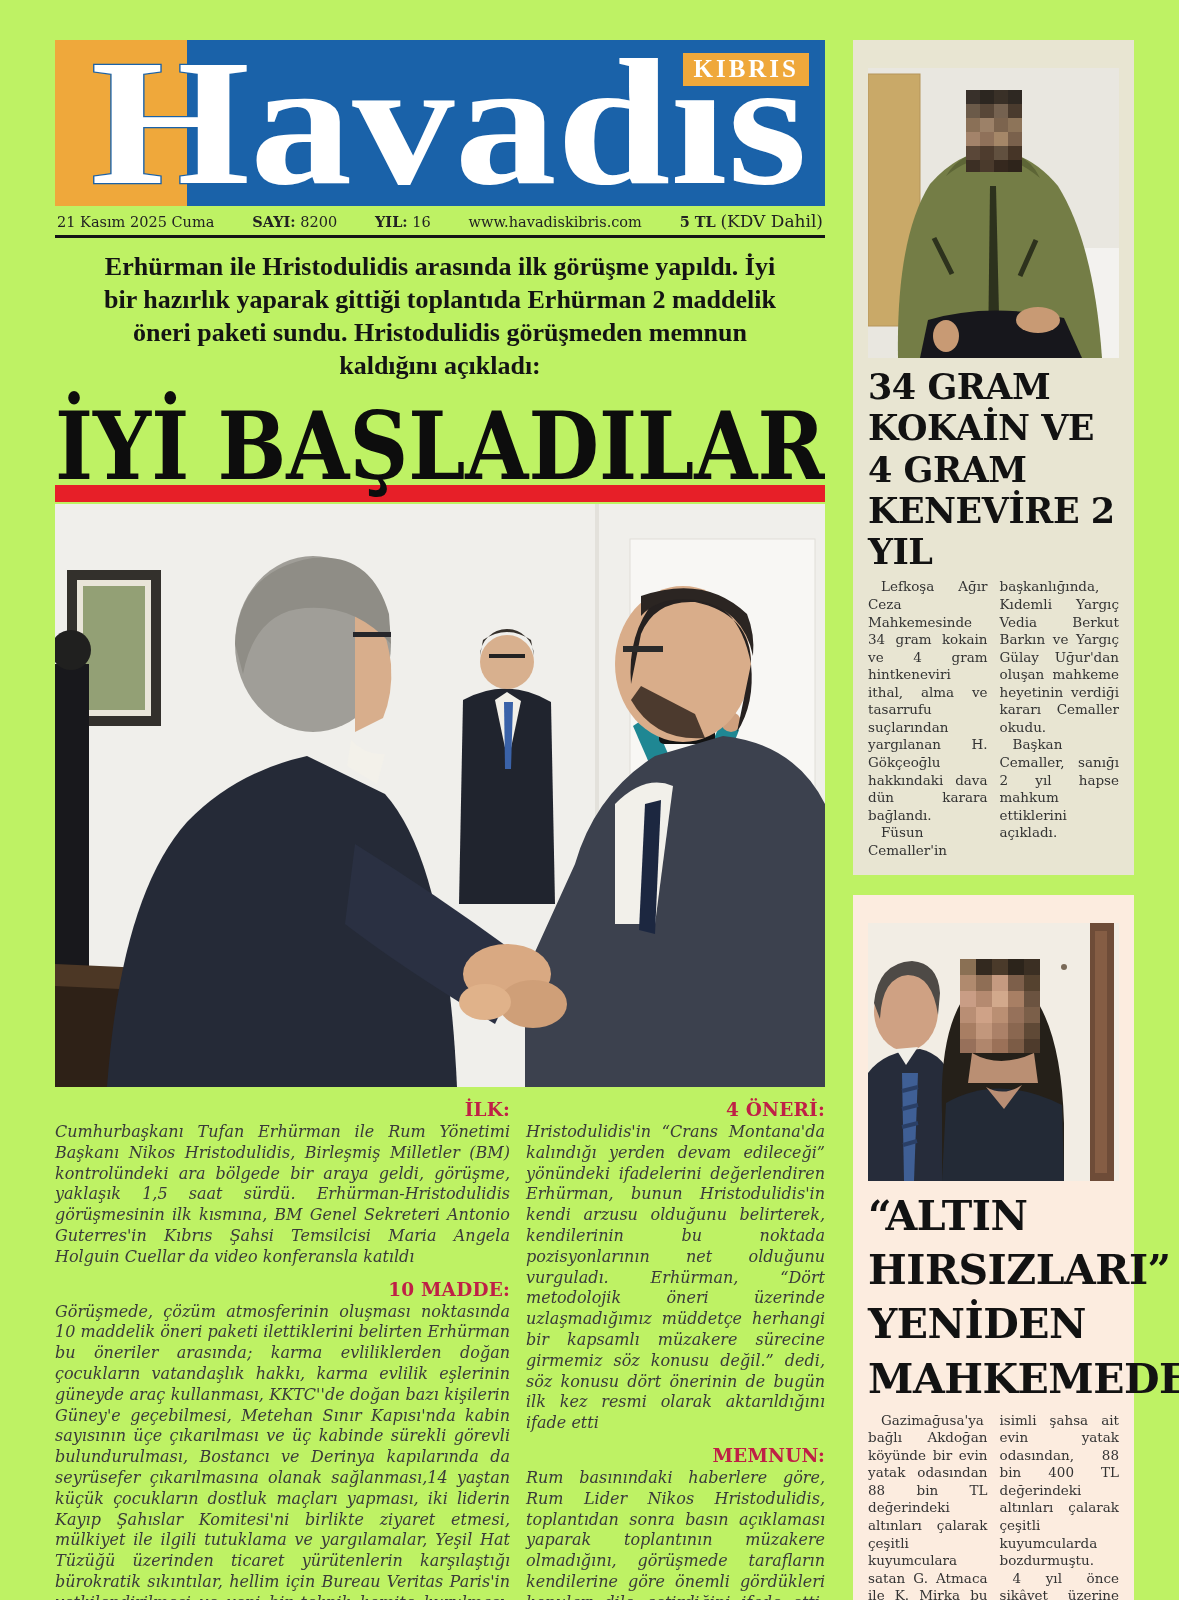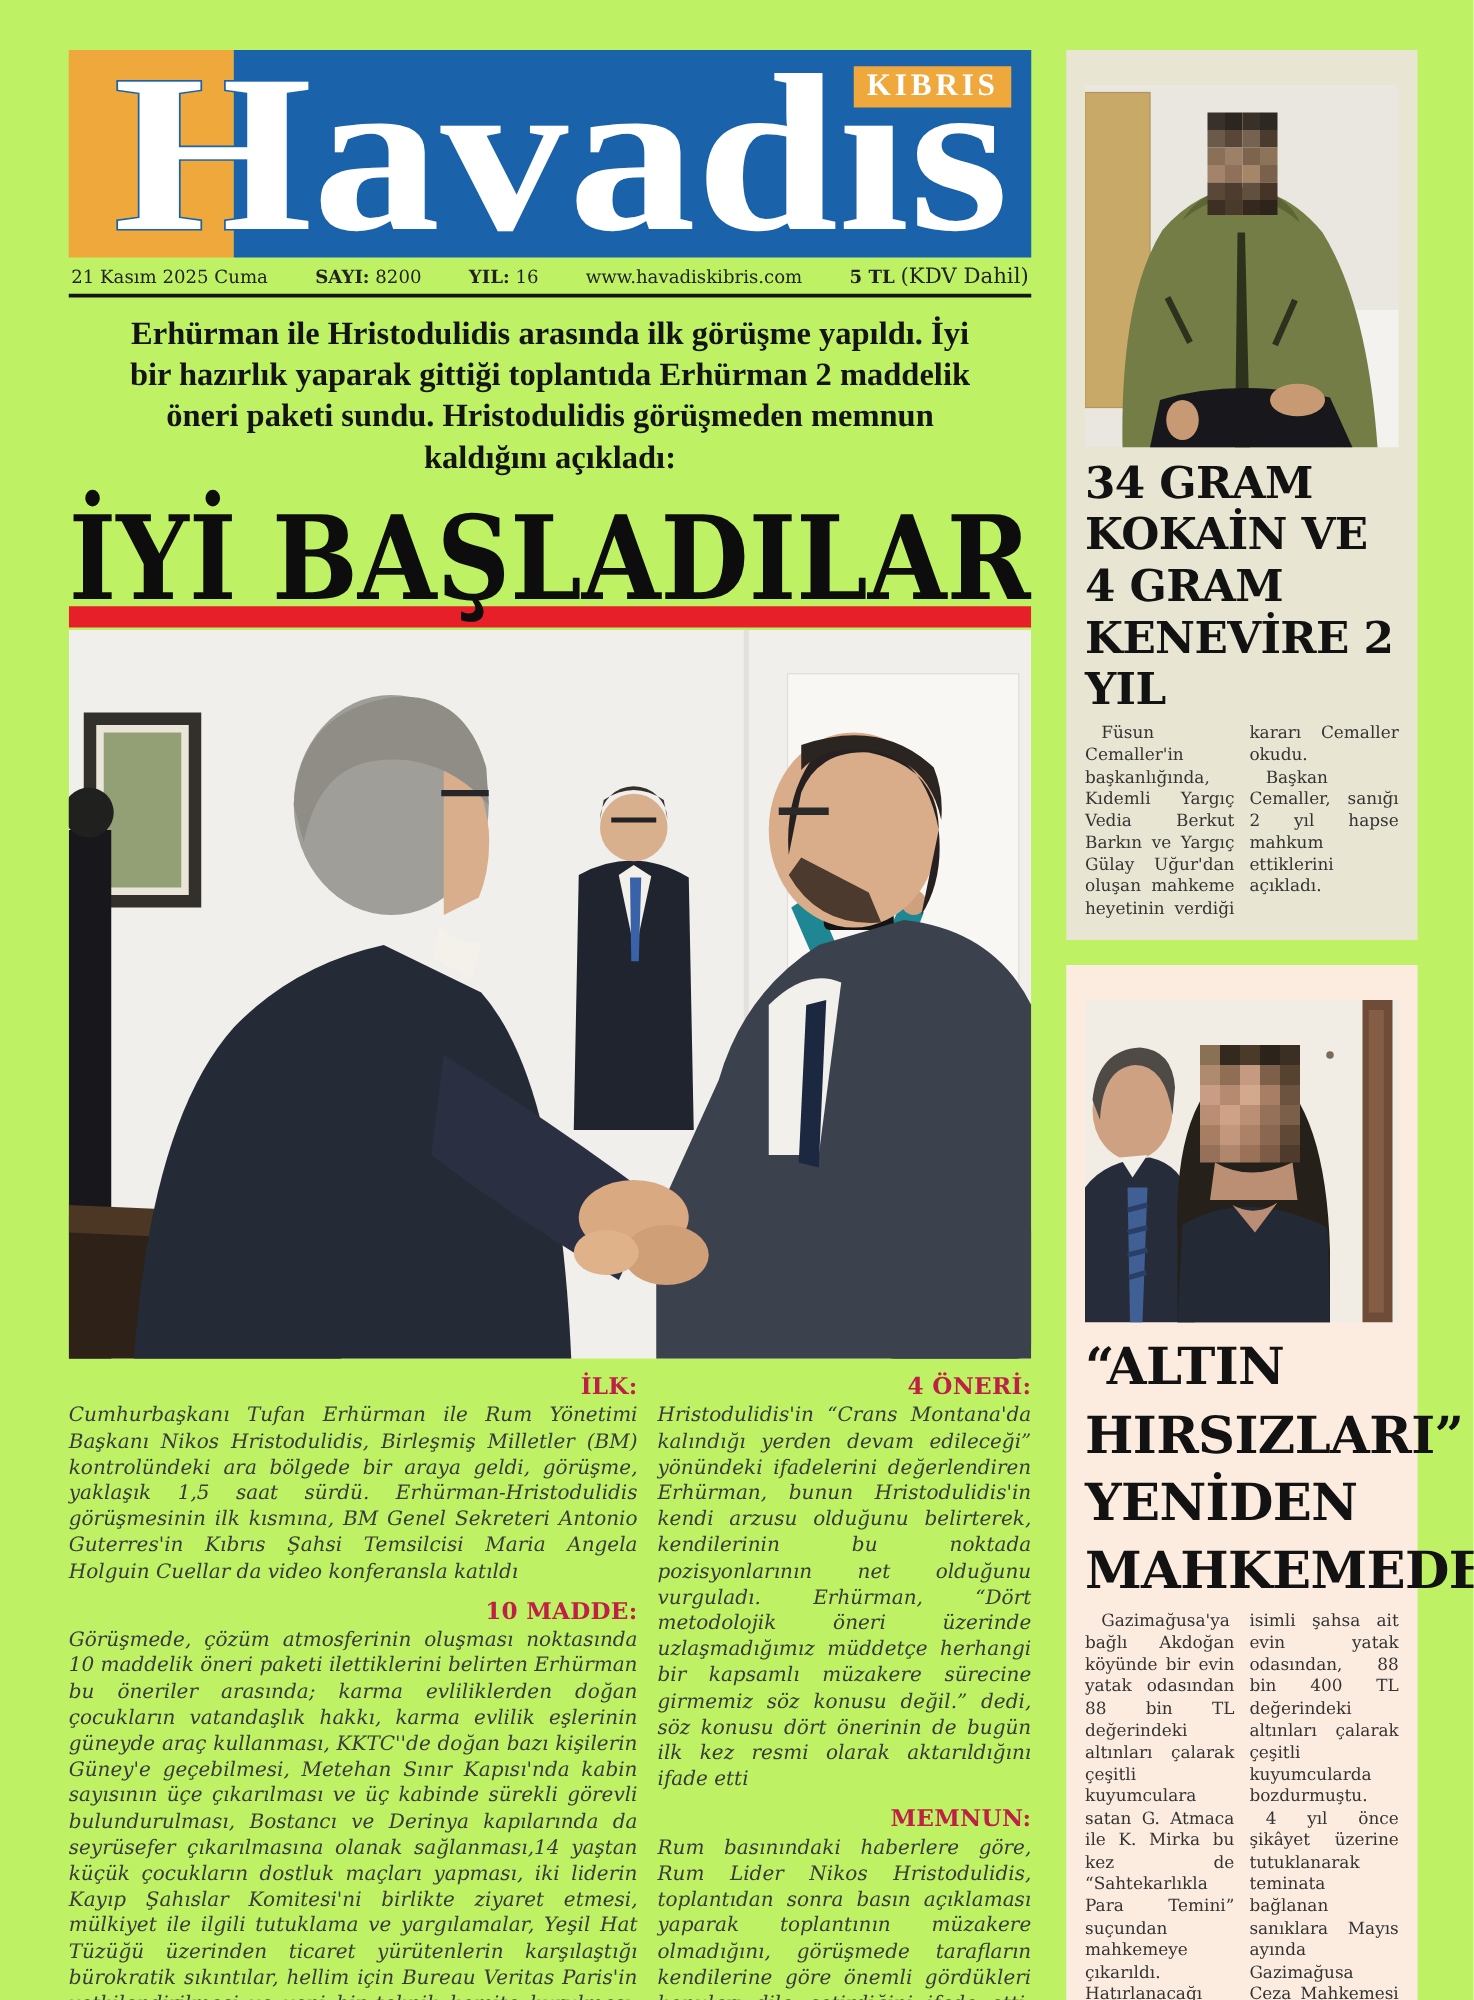--- a/index.html
+++ b/index.html
@@ -232,20 +232,21 @@
               <rect x="126" y="92" width="14" height="12" fill="#35281e"></rect>
               <rect x="140" y="92" width="14" height="12" fill="#2e241b"></rect>
           </g>
 
           <path d="M52 290 L60 252 Q120 234 196 250 L214 290 Z" fill="#17171c"></path>
           <ellipse cx="170" cy="252" rx="22" ry="13" fill="#c89a74"></ellipse>
           <ellipse cx="78" cy="268" rx="13" ry="16" fill="#c89a74"></ellipse>
         </svg>
         <div class="card-head">34 GRAM KOKAİN VE 4 GRAM KENEVİRE 2 YIL</div>
         <div class="card-text">
+          <p>Lefkoşa Ağır Ceza Mahkemesinde 34 gram kokain ve 4 gram hintkeneviri ithal, alma ve tasarrufu suçlarından yargılanan H. Gökçeoğlu hakkındaki dava dün karara bağlandı.</p>
           <p>Füsun Cemaller'in başkanlığında, Kıdemli Yargıç Vedia Berkut Barkın ve Yargıç Gülay Uğur'dan oluşan mahkeme heyetinin verdiği kararı Cemaller okudu.</p>
           <p>Başkan Cemaller, sanığı 2 yıl hapse mahkum ettiklerini açıkladı.</p>
         </div>
       </div>
 
       <div class="card card2">
         <svg class="card-photo" width="251" height="258" viewBox="0 0 251 258">
           <rect width="251" height="258" fill="#f2ede4"></rect>
           <rect x="222" y="0" width="24" height="258" fill="#6e4c38"></rect>
           <rect x="227" y="8" width="12" height="242" fill="#855d44"></rect>

